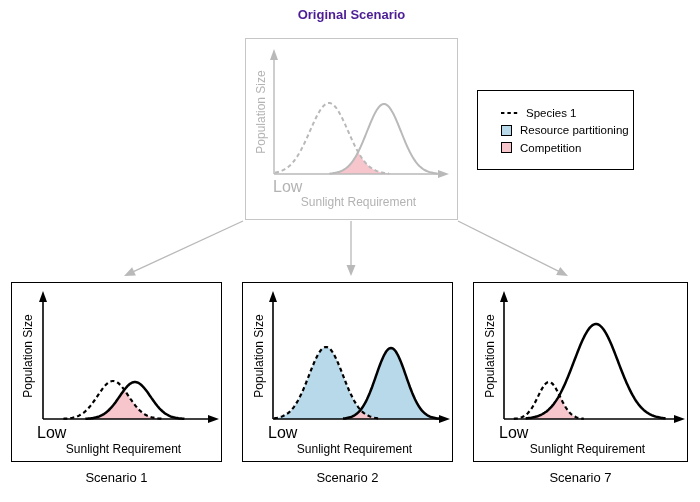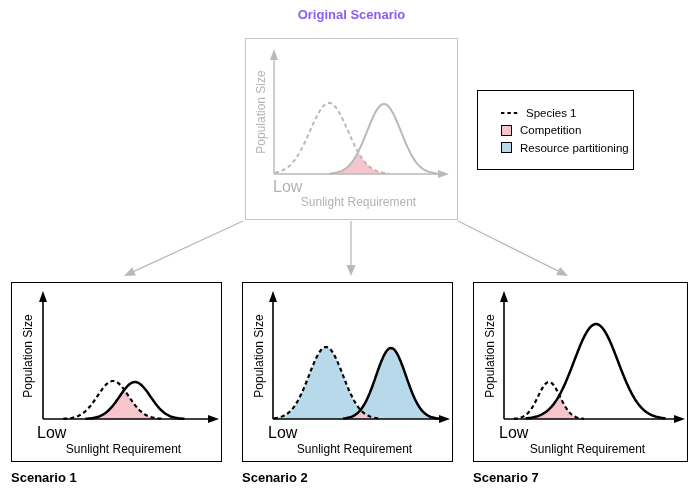--- a/index.html
+++ b/index.html
@@ -13,24 +13,24 @@
   .plot-svg{position:absolute;left:0;top:0;}
   .ylab{
     position:absolute;width:120px;text-align:center;font-size:12px;
     transform:rotate(-90deg);line-height:14px;white-space:nowrap;
   }
   .xlab{position:absolute;left:14px;right:0;text-align:center;font-size:12px;}
   .lowlab{position:absolute;font-size:16px;}
   .muted-text{color:#b3b3b3;}
   .orig-title{
     position:absolute;left:245px;top:7px;width:213px;text-align:center;
-    font-size:13px;font-weight:bold;color:#8b5cf6;
+    font-size:13px;font-weight:bold;color:#4c1d95;
   }
   .caption{
-    position:absolute;top:470px;font-size:13px;font-weight:bold;
+    position:absolute;top:470px;text-align:center;font-size:13px;font-weight:normal;
   }
   #flow-arrows{position:absolute;left:0;top:0;pointer-events:none;}
   .legend{
     position:absolute;left:477px;top:90px;width:157px;height:80px;
     border:1.5px solid #000;box-sizing:border-box;background:#fff;
     display:flex;flex-direction:column;justify-content:center;
     padding:4px 22px;gap:2.5px;
   }
   .legend-row{display:flex;align-items:center;height:15px;}
   .legend-sample{width:20px;margin-right:6px;flex:0 0 auto;display:flex;align-items:center;}
@@ -74,26 +74,26 @@
   <div class="legend">
     <div class="legend-row">
       <span class="legend-sample">
         <svg width="20" height="6">
             <line x1="1" y1="3" x2="19" y2="3" stroke="#000" stroke-width="2.2" stroke-dasharray="3.4 3"></line>
           </svg>
       </span>
       <span class="legend-label">Species 1</span>
     </div>
     <div class="legend-row">
+      <span class="legend-swatch" style="background: rgb(184, 217, 233);"></span>
+      <span class="legend-label">Resource partitioning</span>
+    </div>
+    <div class="legend-row">
       <span class="legend-swatch" style="background: rgb(247, 198, 205);"></span>
       <span class="legend-label">Competition</span>
-    </div>
-    <div class="legend-row">
-      <span class="legend-swatch" style="background: rgb(184, 217, 233);"></span>
-      <span class="legend-label">Resource partitioning</span>
     </div>
   </div>
 
   <div class="panel scenario" style="left:11px;top:282px;width:211px;height:180px;">
     <div class="plot-svg"><svg width="211" height="180" viewBox="0 0 211 180">
           <path d="M75.0,136L75.0,135.7L76.0,135.6L77.0,135.5L78.0,135.5L79.0,135.3L80.0,135.2L81.0,135.1L82.0,134.9L83.0,134.7L84.0,134.4L85.0,134.2L86.0,133.9L87.0,133.5L88.0,133.1L89.0,132.7L90.0,132.2L91.0,131.6L92.0,131.0L93.0,130.3L94.0,129.6L95.0,128.8L96.0,127.9L97.0,126.9L98.0,125.9L99.0,124.8L100.0,123.7L101.0,122.5L102.0,121.2L103.0,119.9L104.0,118.5L105.0,117.1L106.0,115.7L107.0,114.3L108.0,112.8L109.0,111.4L110.0,110.0L111.0,108.6L112.0,107.2L113.0,107.8L114.0,109.3L115.0,110.7L116.0,112.2L117.0,113.7L118.0,115.2L119.0,116.6L120.0,118.1L121.0,119.5L122.0,120.8L123.0,122.1L124.0,123.4L125.0,124.5L126.0,125.7L127.0,126.7L128.0,127.7L129.0,128.6L130.0,129.4L131.0,130.2L132.0,130.9L133.0,131.5L134.0,132.1L135.0,132.6L136.0,133.0L137.0,133.4L138.0,133.8L139.0,134.1L140.0,134.4L141.0,134.6L142.0,134.9L143.0,135.0L144.0,135.2L145.0,135.3L146.0,135.4L147.0,135.5L148.0,135.6L149.0,135.7L149.0,136Z" fill="#f7c6cd" stroke="none"></path>
           <line x1="31" y1="136" x2="31" y2="17" stroke="#000000" stroke-width="1.6"></line>
           <polygon points="27,19 35,19 31,8" fill="#000000"></polygon>
           <line x1="31" y1="136" x2="198" y2="136" stroke="#000000" stroke-width="1.6"></line>
           <polygon points="196,132 196,140 207,136" fill="#000000"></polygon>

